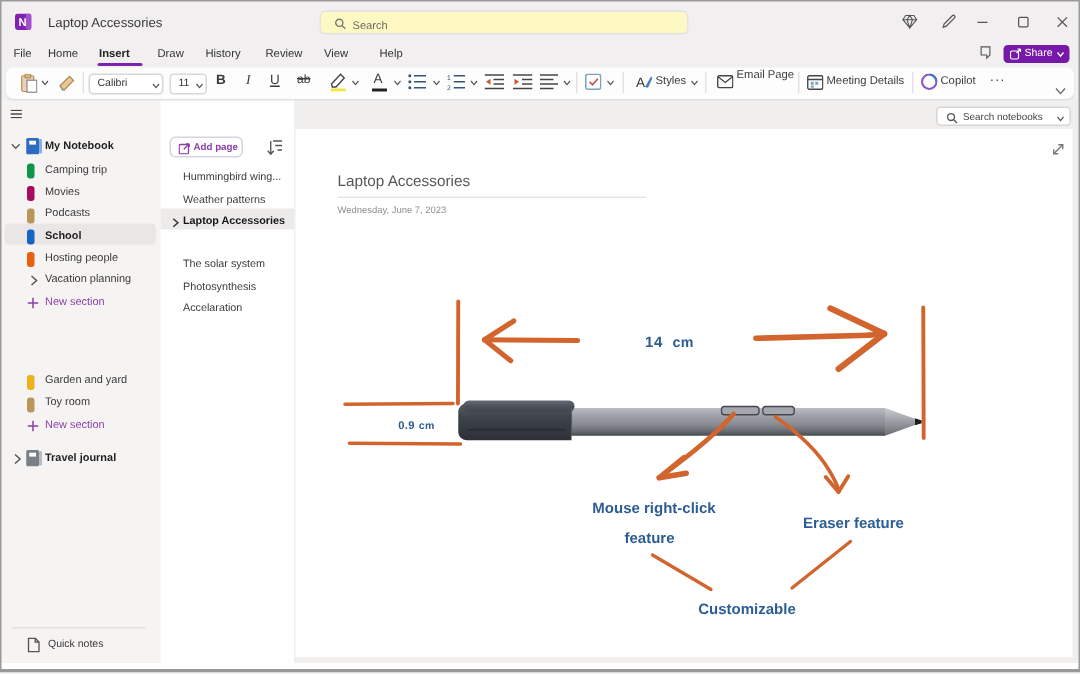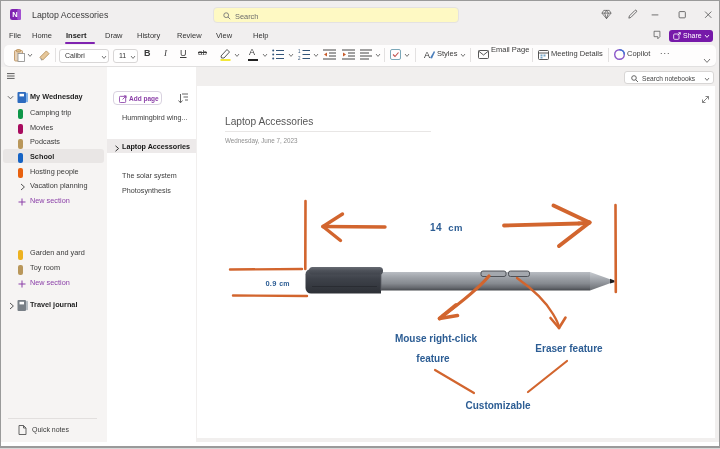--- a/index.html
+++ b/index.html
@@ -253,21 +253,21 @@
 
   <div class="nbrow" style="top:24px">
     <svg class="chev" viewBox="0 0 8 8">
             <path d="M1 2.5 L4 5.5 L7 2.5" fill="none" stroke="#555" stroke-width="1"></path>
           </svg>
     <svg class="abs" style="left:16px;top:0.5px" width="11" height="11" viewBox="0 0 11 11">
             <rect x="0.5" y="0" width="8.5" height="11" rx="1" fill="#2d6bbf"></rect>
             <rect x="9" y="0.7" width="2" height="9.6" rx="0.8" fill="#7fb0e8"></rect>
             <rect x="2.5" y="1.8" width="4.5" height="2.6" fill="#fff"></rect>
           </svg>
-    <div class="nbtxt nbbold">My Wednesday</div>
+    <div class="nbtxt nbbold">My Notebook</div>
   </div>
   <div class="nbrow" style="top:39.5px">
           <div class="tab" style="background:#0e9648"></div>
           <div class="nbtxt">Camping trip</div>
         </div>
   <div class="nbrow" style="top:54.5px">
           <div class="tab" style="background:#a80b5e"></div>
           <div class="nbtxt">Movies</div>
         </div>
   <div class="nbrow" style="top:69px">
@@ -346,31 +346,37 @@
             <line x1="5.5" y1="4" x2="10" y2="4"></line>
             <line x1="7" y1="7" x2="10" y2="7"></line>
             <path d="M2.5 1 V9.5 M0.5 7.5 L2.5 9.8 L4.5 7.5" fill="none"></path>
           </g>
         </svg>
 
   <div class="abs" style="left:0;top:71.8px;width:89px;height:14px;background:#edeaea"></div>
   <div class="pgrow" style="top:45px">
           <div class="pgtxt">Hummingbird wing...</div>
         </div>
+  <div class="pgrow" style="top:59.5px">
+          <div class="pgtxt">Weather patterns</div>
+        </div>
   <div class="pgrow" style="top:74px">
     <svg class="abs" style="left:7px;top:3.5px" width="6" height="7" viewBox="0 0 6 7">
             <path d="M1.5 0.8 L4.6 3.5 L1.5 6.2" fill="none" stroke="#333" stroke-width="1"></path>
           </svg>
     <div class="pgtxt" style="font-weight:bold;color:#171717">Laptop Accessories</div>
   </div>
   <div class="pgrow" style="top:103px">
           <div class="pgtxt">The solar system</div>
         </div>
   <div class="pgrow" style="top:117.5px">
           <div class="pgtxt">Photosynthesis</div>
+        </div>
+  <div class="pgrow" style="top:132px">
+          <div class="pgtxt">Accelaration</div>
         </div>
 </div>
 
 <div id="content">
   <div class="abs" style="left:428px;top:4px;width:90px;height:13px;background:#fff;border:1px solid #d8d6d5;border-radius:3px;box-sizing:border-box">
     <svg class="abs" style="left:6px;top:3px" width="8" height="8" viewBox="0 0 8 8">
             <circle cx="3" cy="3" r="2.3" fill="none" stroke="#555" stroke-width="0.9"></circle>
             <line x1="4.7" y1="4.7" x2="7" y2="7" stroke="#555" stroke-width="0.9"></line>
           </svg>
     <div class="abs" style="left:17px;top:2.8px;font-size:6.6px;color:#444">Search notebooks</div>

